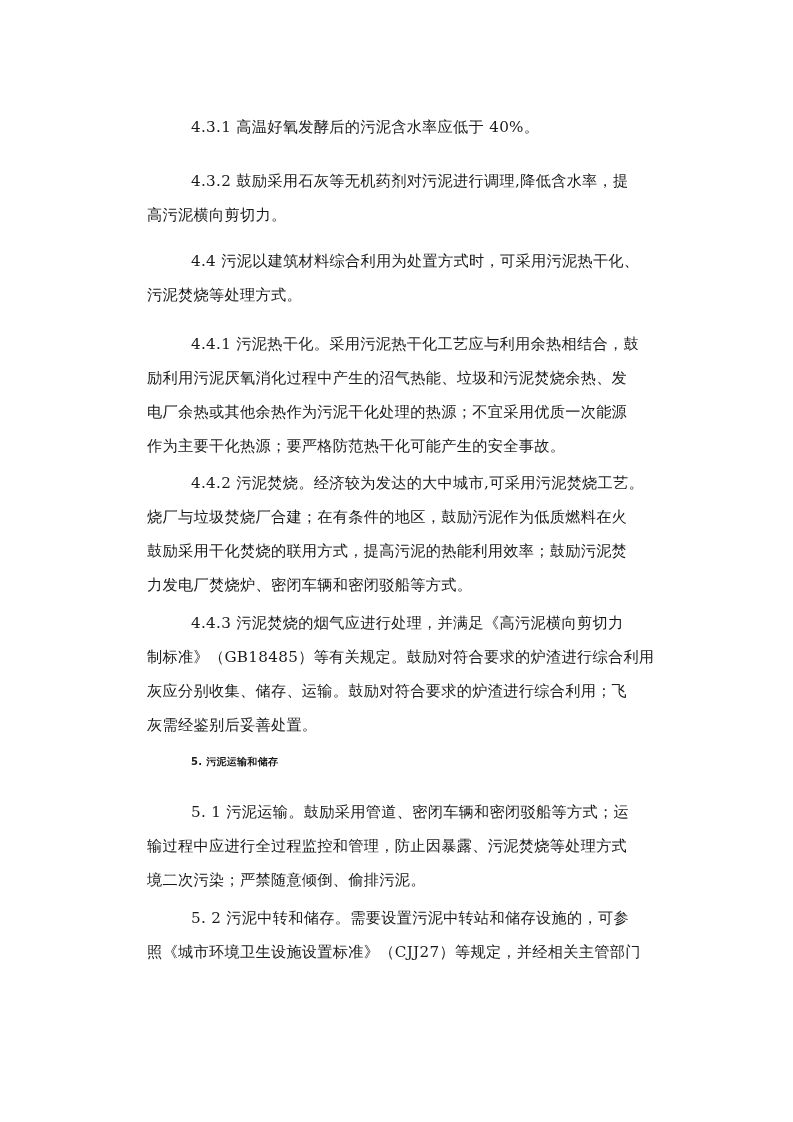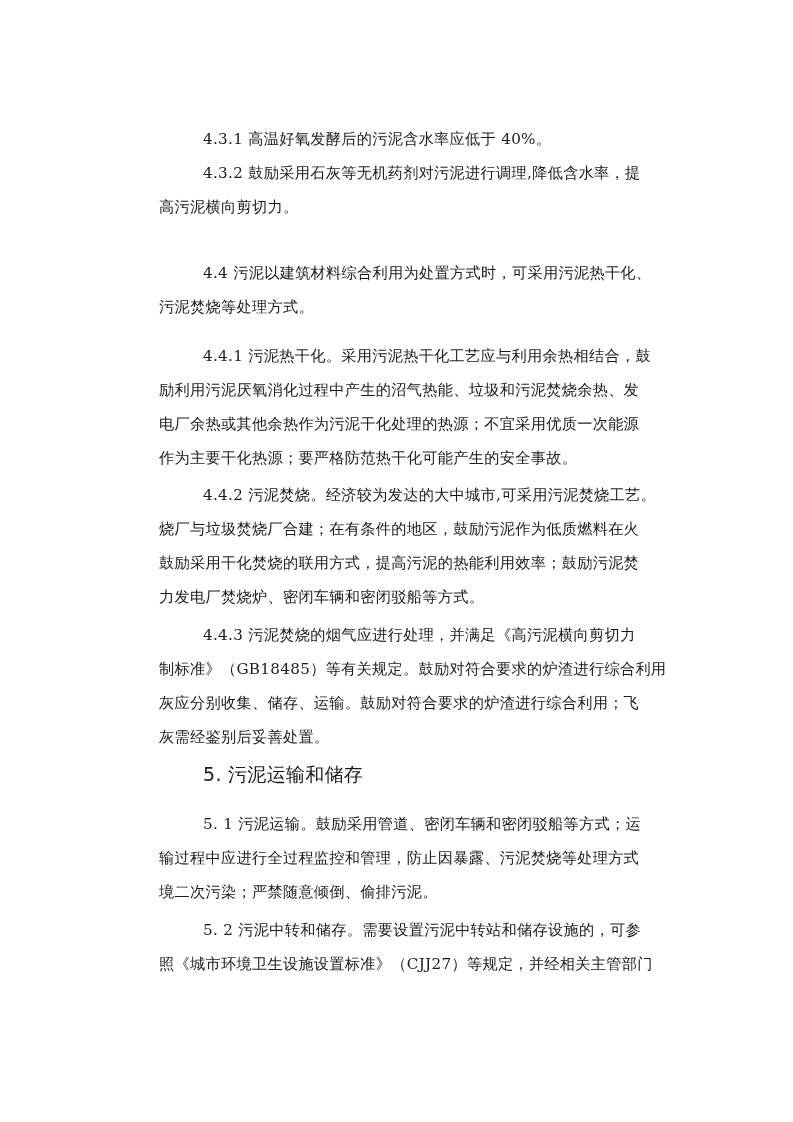--- a/index.html
+++ b/index.html
@@ -22,51 +22,51 @@
       width: 793px;
       height: 1122px;
       background: #ffffff;
     }
     .para {
       position: absolute;
       left: 143px;
       width: 512px;
       font-size: 15.2px;
       line-height: 34px;
-      margin: 16px;
+      margin: 4px;
       text-align: justify;
       text-justify: inter-character;
       letter-spacing: 0.3px;
       white-space: normal;
     }
     .line {
       display: block;
       height: 34px;
       white-space: nowrap;
       overflow: hidden;
     }
     .line.first {
       padding-left: 44px;
     }
     .heading {
-      font-weight: normal;
+      font-weight: bold;
       font-family: "DejaVu Sans", "Liberation Sans", sans-serif;
-      font-size: 19px;
+      font-size: 10px;
     }
   </style>
 </head>
 <body>
 
 <div class="page">
 
   <div class="para" style="top:106px">
     <span class="line first">4.3.1 高温好氧发酵后的污泥含水率应低于 40%。</span>
   </div>
 
-  <div class="para" style="top:140px">
+  <div class="para" style="top:160px">
     <span class="line first">4.3.2 鼓励采用石灰等无机药剂对污泥进行调理,降低含水率，提</span>
     <span class="line">高污泥横向剪切力。</span>
   </div>
 
   <div class="para" style="top:240px">
     <span class="line first">4.4 污泥以建筑材料综合利用为处置方式时，可采用污泥热干化、</span>
     <span class="line">污泥焚烧等处理方式。</span>
   </div>
 
   <div class="para" style="top:323px">

